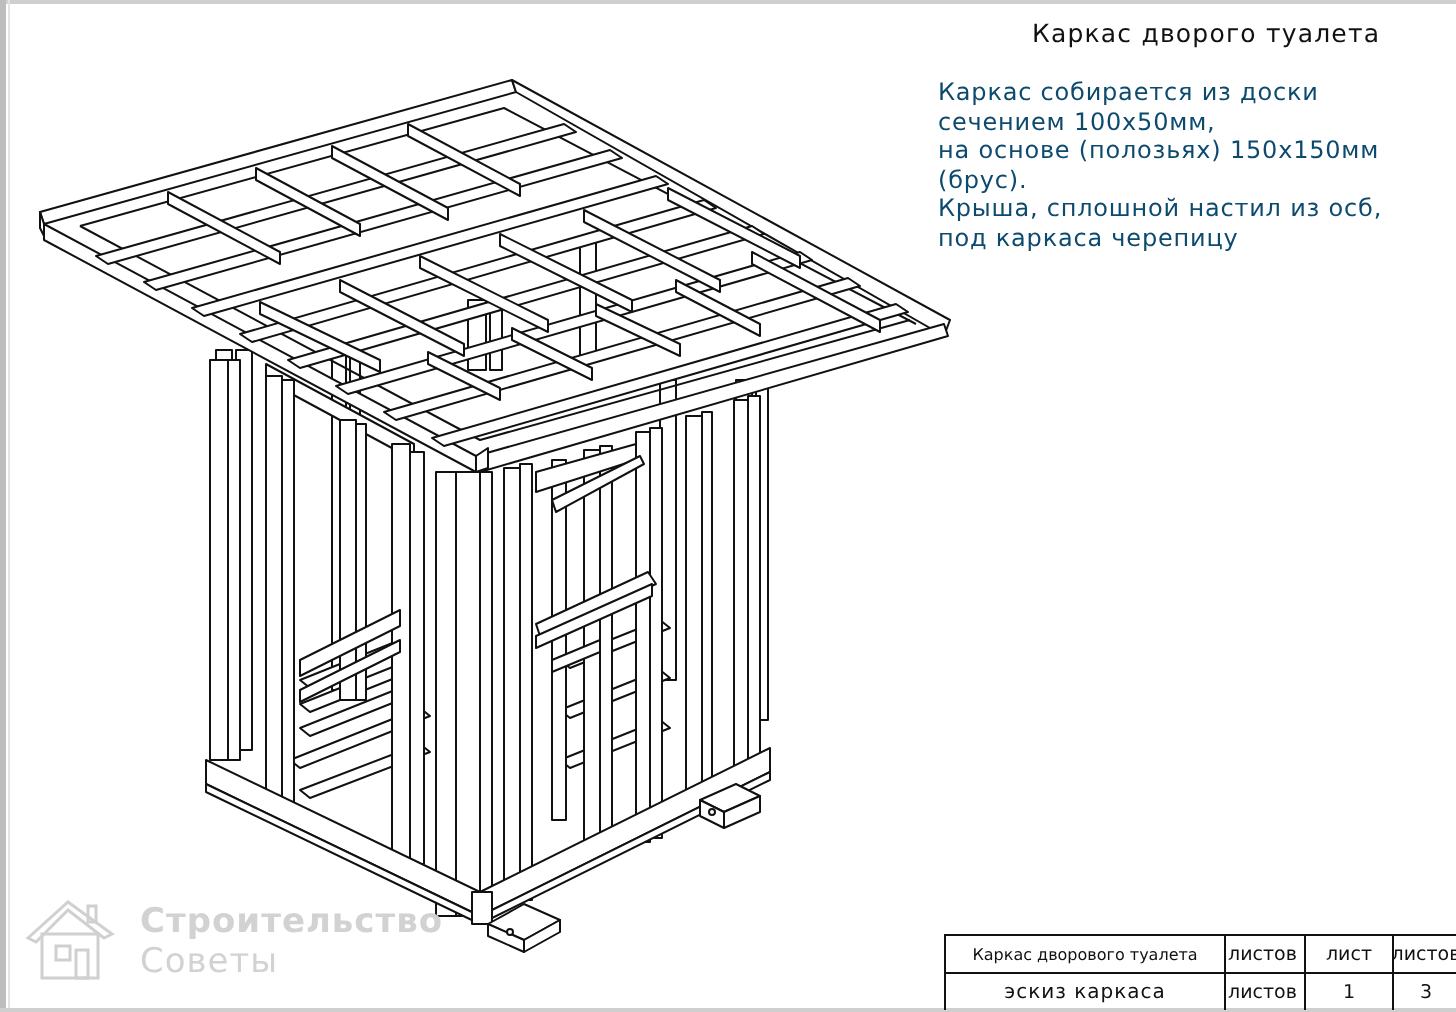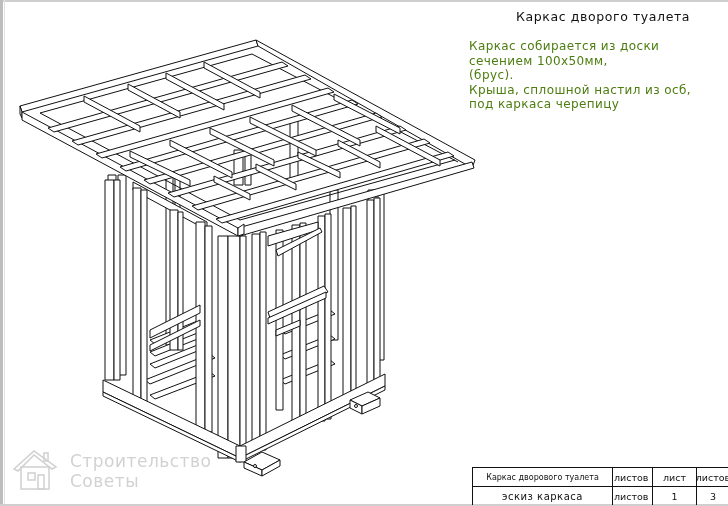--- a/index.html
+++ b/index.html
@@ -4,26 +4,26 @@
   <style>
     html, body { margin: 0; padding: 0; background: #ffffff; }
     body { width: 728px; height: 506px; position: relative; overflow: hidden; font-family: "DejaVu Sans", sans-serif; }
     .sheet { position: absolute; left: 0; top: 0; width: 728px; height: 360px; background: #fff; }
     .border-top { position: absolute; left: 0; top: 0; width: 728px; height: 2px; background: #cfcfcf; }
     .border-left { position: absolute; left: 0; top: 0; width: 3px; height: 506px; background: #bdbdbd; }
     .border-left2 { position: absolute; left: 4px; top: 0; width: 1px; height: 506px; background: #e4e4e4; }
     .border-bottom { position: absolute; left: 0; top: 504px; width: 728px; height: 2px; background: #cfcfcf; }
     .drawing { position: absolute; left: 0; top: 0; }
     .title { position: absolute; left: 516px; top: 9px; font-size: 12.5px; letter-spacing: 0.6px; color: #111; font-family: "DejaVu Sans", sans-serif; }
-    .notes { position: absolute; left: 469px; top: 39px; font-size: 12px; line-height: 14.6px; color: #4d7c0f; letter-spacing: 0.4px; }
+    .notes { position: absolute; left: 469px; top: 39px; font-size: 12px; line-height: 14.6px; color: #0c4a6e; letter-spacing: 0.4px; }
     .notes div { white-space: nowrap; }
     .notes .indent { padding-left: 11px; }
     .watermark { position: absolute; left: 8px; top: 447px; width: 210px; height: 50px; }
     .wm-text { position: absolute; left: 62px; font-size: 17px; color: #d2d2d2; letter-spacing: 0.5px; font-family: "DejaVu Sans", sans-serif; }
-    .wm-line1 { top: 4px; }
+    .wm-line1 { top: 4px; font-weight: bold; }
     .wm-line2 { top: 24px; }
     .titleblock { position: absolute; left: 472px; top: 467px; width: 256px; height: 37px; border-top: 1.5px solid #111; border-left: 1.5px solid #111; font-size: 9.5px; color: #111; }
     .tb-row { position: absolute; left: 0; height: 18px; display: flex; }
     .tb-row.r1 { top: 0; border-bottom: 1.5px solid #111; text-align: right; }
     .tb-row.r2 { top: 19px; }
     .tb-cell { box-sizing: border-box; height: 18px; display: flex; align-items: center; justify-content: center; border-right: 1.5px solid #111; white-space: nowrap; }
     .c1 { width: 140px; font-size: 8px; }
     .c1.big { font-size: 10px; letter-spacing: 0.5px; }
     .c2 { width: 40px; justify-content: flex-start; padding-left: 1px; }
     .c3 { width: 44px; }
@@ -176,20 +176,21 @@
         <polygon points="338,140 380,162 380,168 338,146"></polygon>
       </g>
     </g>
   </svg>
 
   <div class="title">Каркас дворого туалета</div>
 
   <div class="notes">
     <div>Каркас собирается из доски</div>
     <div>сечением 100x50мм,</div>
+    <div>на основе (полозьях) 150x150мм</div>
     <div>(брус).</div>
     <div>Крыша, сплошной настил из осб,</div>
     <div>под каркаса черепицу</div>
   </div>
 
   <div class="watermark">
     <svg width="54" height="46" viewBox="0 0 54 46" style="position:absolute;left:2px;top:0;">
       <g fill="none" stroke="#d0d0d0" stroke-width="1.5">
         <polygon points="4,22 24,4 46,20 42,22 24,8 8,24"></polygon>
         <rect x="11" y="20" width="28" height="22"></rect>

